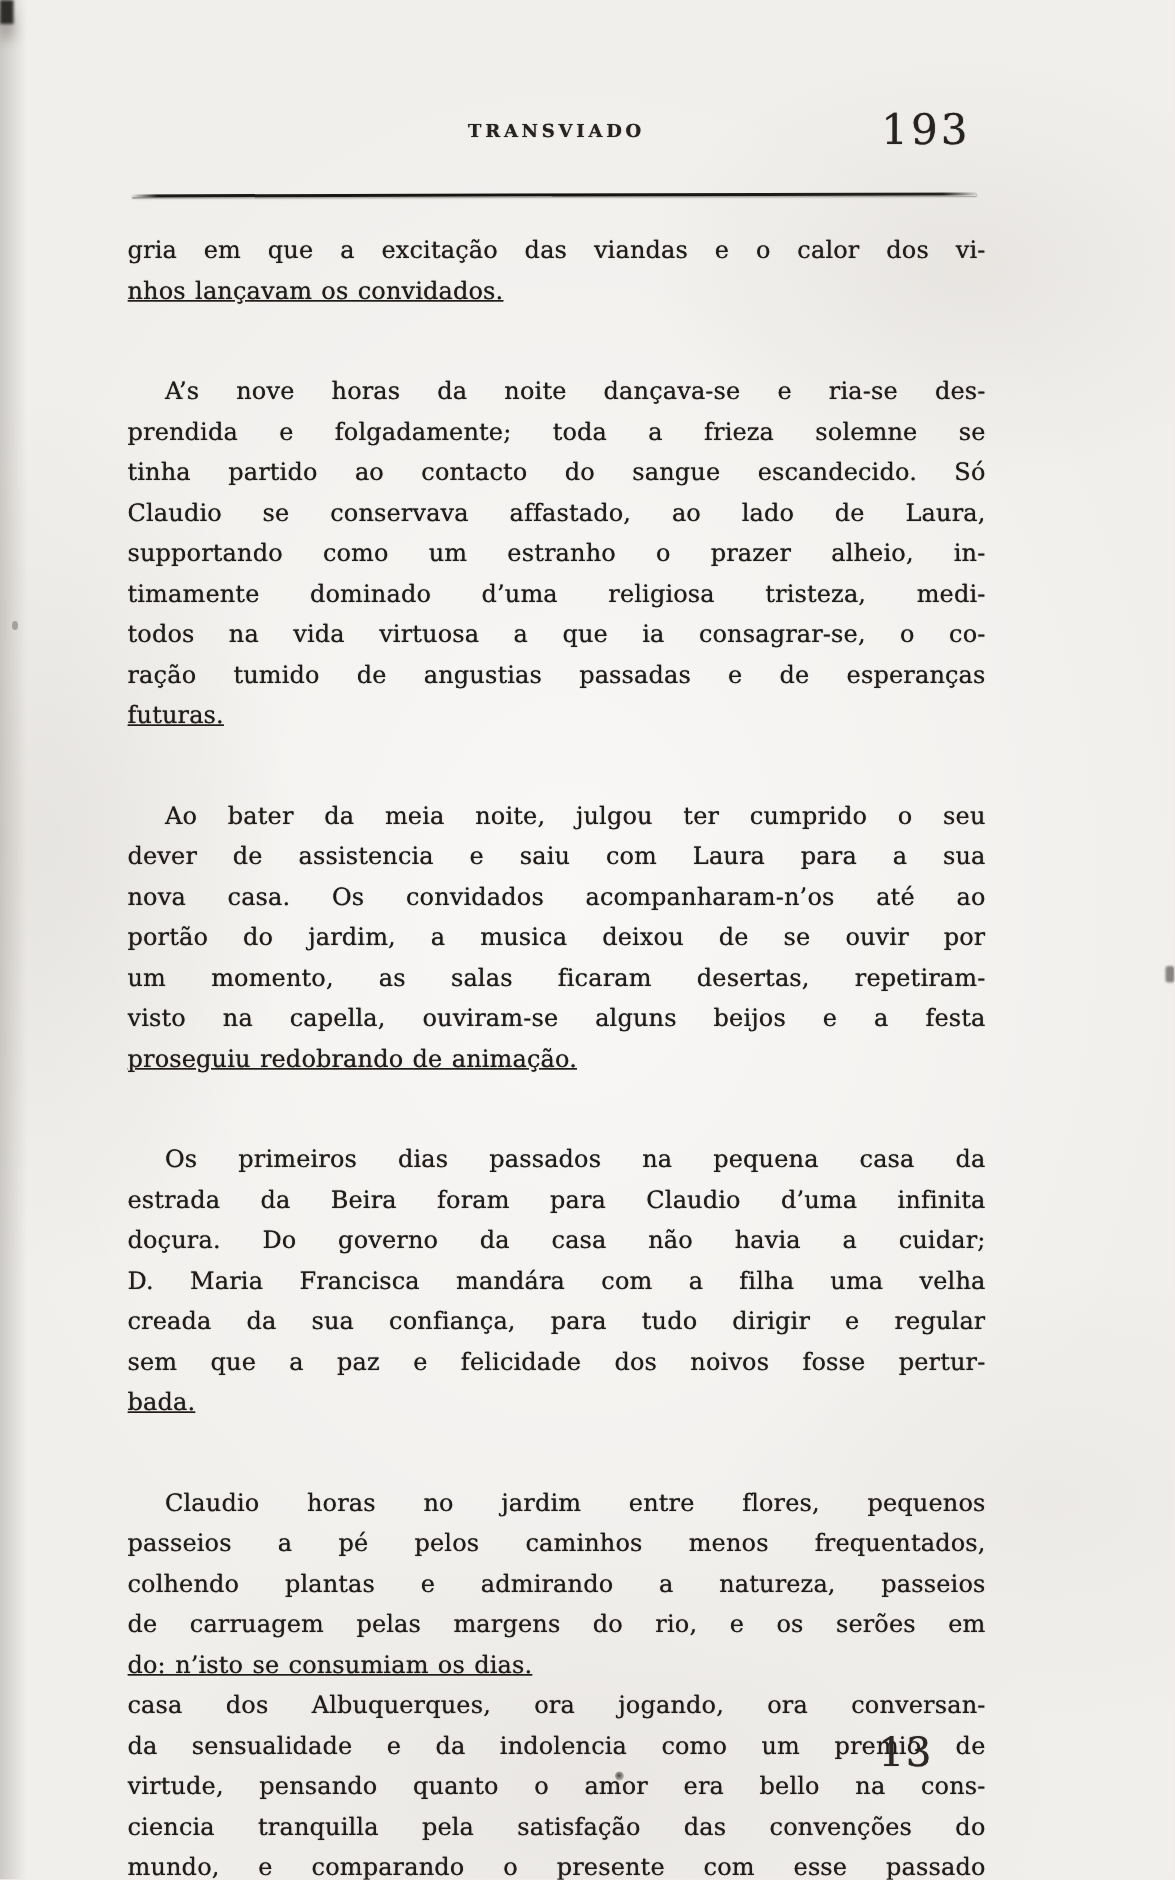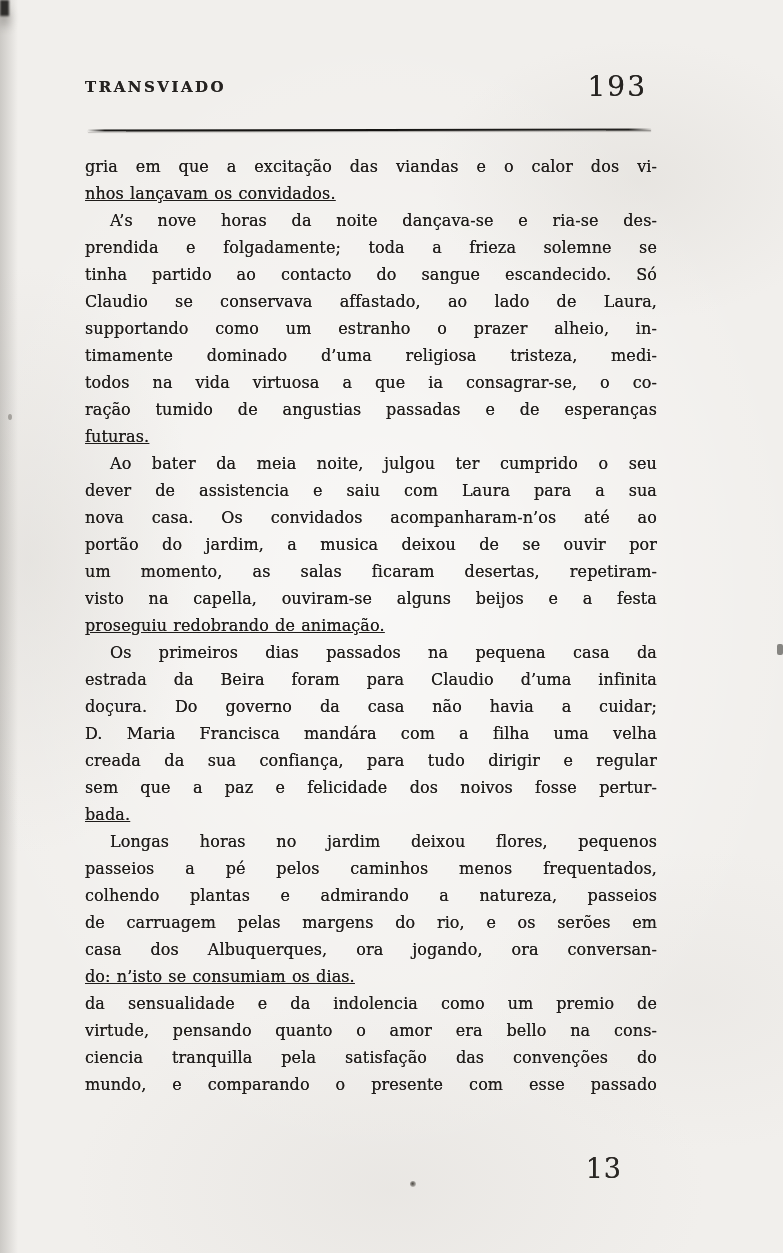--- a/index.html
+++ b/index.html
@@ -35,22 +35,22 @@
   }
   .edge-tick {
     position: absolute; left: 777px; top: 644px; width: 6px; height: 11px;
     background: rgba(108,106,103,.8); border-radius: 2px; filter: blur(.6px);
   }
   .running-header {
     position: absolute; left: 85px; top: 78px; width: 572px; height: 26px;
     color: #262321;
   }
   .running-header .title {
-    display: block; 
-    font-weight: bold; font-size: 15px; letter-spacing: 2.5px; line-height: 18px;
+    display: block; text-align: center;
+    font-weight: bold; font-size: 12px; letter-spacing: 2.5px; line-height: 18px;
     text-shadow: 0 0 .6px rgba(38,35,33,.8);
   }
   .running-header .pagenum {
     position: absolute; right: 10px; top: -8px;
     font-size: 28px; letter-spacing: 2px; font-weight: normal;
     text-shadow: 0 0 .6px rgba(38,35,33,.8);
   }
   .rule {
     position: absolute; left: 88px; top: 129px; width: 563px; height: 2px;
     background: linear-gradient(90deg, rgba(25,24,22,.05), #1c1b19 3%, #141311 50%, #232220 96%, rgba(35,34,32,.1));
@@ -61,21 +61,21 @@
     position: absolute; left: 85px; top: 153px; width: 572px;
     color: #1f1c1a; font-size: 16px;
   }
   .line {
     height: 27px; line-height: 27px;
     text-align: justify; text-align-last: justify;
     letter-spacing: .1px; word-spacing: 1px;
     text-shadow: 0 0 .6px rgba(31,28,26,.85);
     overflow: hidden;
   }
-  .line.first { text-indent: 25px; }
+  .line.first { text-indent: 25px; margin-top: 40px; }
   .line.end { text-align-last: left; text-decoration: underline; }
   .signature {
     position: absolute; right: 161px; top: 1153px;
     font-size: 27px; letter-spacing: 1px; color: #2a2724;
     text-shadow: 0 0 .6px rgba(42,39,36,.8);
   }
   .ink-dot {
     position: absolute; left: 410px; top: 1181px; width: 6px; height: 6px;
     border-radius: 50%;
     background: radial-gradient(circle at 45% 45%, #49463f, rgba(92,88,83,.3) 70%, transparent);
@@ -125,26 +125,26 @@
     <div class="para">
       <div class="line first">Os primeiros dias passados na pequena casa da</div>
       <div class="line">estrada da Beira foram para Claudio d’uma infinita</div>
       <div class="line">doçura. Do governo da casa não havia a cuidar;</div>
       <div class="line">D. Maria Francisca mandára com a filha uma velha</div>
       <div class="line">creada da sua confiança, para tudo dirigir e regular</div>
       <div class="line">sem que a paz e felicidade dos noivos fosse pertur-</div>
       <div class="line end">bada.</div>
     </div>
     <div class="para">
-      <div class="line first">Longas horas no jardim deixou flores, pequenos</div>
+      <div class="line first">Claudio horas no jardim entre flores, pequenos</div>
       <div class="line">passeios a pé pelos caminhos menos frequentados,</div>
       <div class="line">colhendo plantas e admirando a natureza, passeios</div>
       <div class="line">de carruagem pelas margens do rio, e os serões em</div>
+      <div class="line end">do: n’isto se consumiam os dias.</div>
       <div class="line">casa dos Albuquerques, ora jogando, ora conversan-</div>
-      <div class="line end">do: n’isto se consumiam os dias.</div>
     </div>
     <div class="para">
       <div class="line">da sensualidade e da indolencia como um premio de</div>
       <div class="line">virtude, pensando quanto o amor era bello na cons-</div>
       <div class="line">ciencia tranquilla pela satisfação das convenções do</div>
       <div class="line">mundo, e comparando o presente com esse passado</div>
     </div>
   </div>
 
   <div class="signature">13</div>

